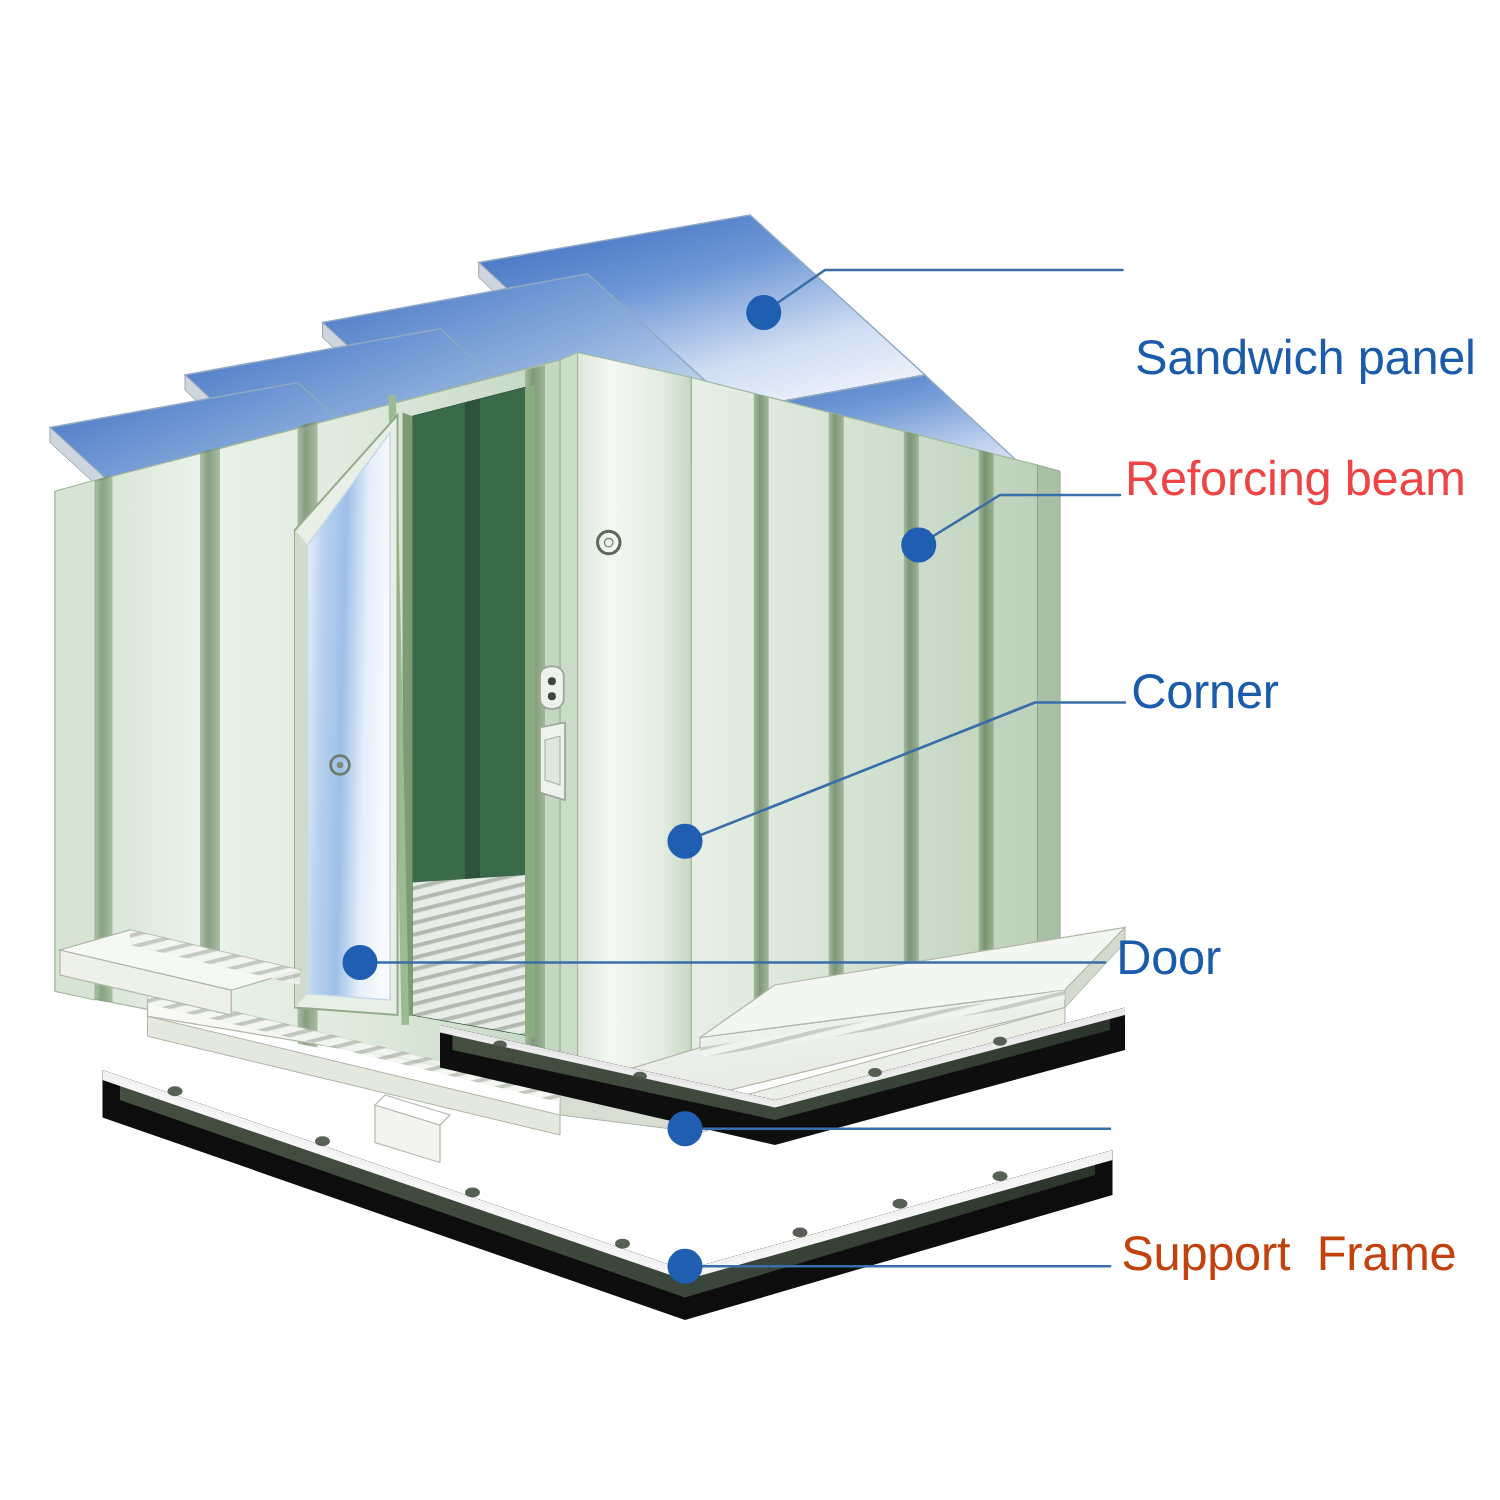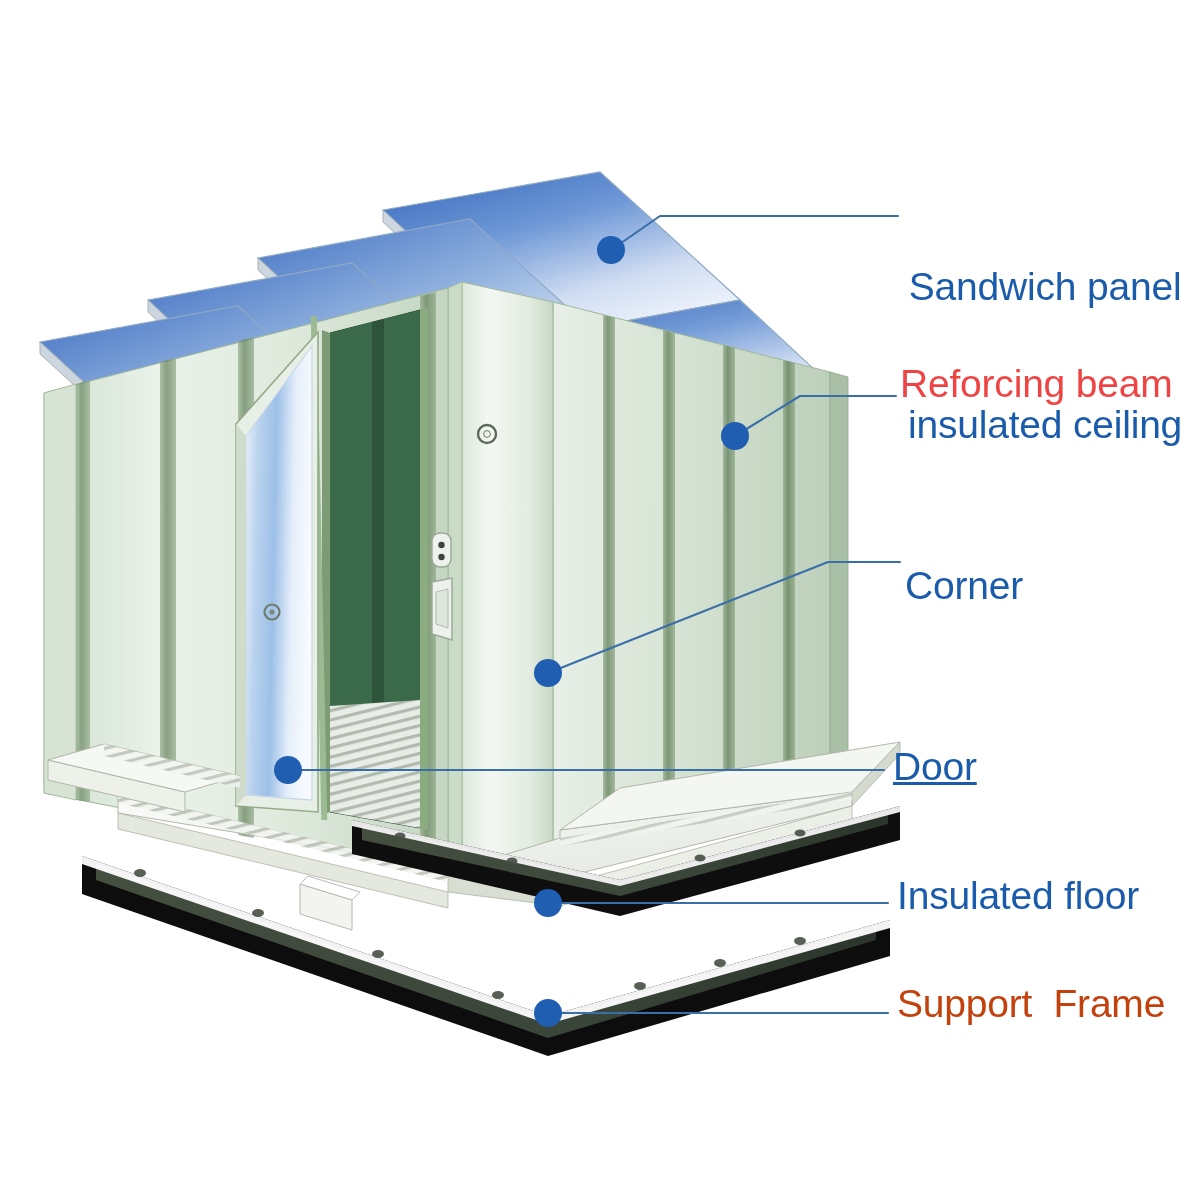--- a/index.html
+++ b/index.html
@@ -36,21 +36,21 @@
     letter-spacing: -0.2px;
     line-height: 1.12;
   }
   .callout-label.two-line {
     text-align: center;
     line-height: 1.18;
   }
   .lbl-ceiling  { left: 908px; top: 172px; font-size: 39px; }
   .lbl-beam     { left: 900px; top: 362px; font-size: 39px; }
   .lbl-corner   { left: 905px; top: 532px; font-size: 39px; }
-  .lbl-door     { left: 893px; top: 745px; font-size: 39px; text-decoration: underline; }
+  .lbl-door     { left: 893px; top: 745px; font-size: 39px; }
   .lbl-floor    { left: 897px; top: 874px; font-size: 39px; }
   .lbl-frame    { left: 897px; top: 982px; font-size: 39px; }
 </style>
 </head>
 <body>
 
 <div id="stage">
 
   <svg id="diagram" viewBox="0 0 1200 1200" xmlns="http://www.w3.org/2000/svg">
     <defs>
@@ -288,26 +288,24 @@
       <circle cx="735" cy="436" r="14" fill="#1f5eb0"></circle>
       <circle cx="548" cy="673" r="14" fill="#1f5eb0"></circle>
       <circle cx="288" cy="770" r="14" fill="#1f5eb0"></circle>
       <circle cx="548" cy="903" r="14" fill="#1f5eb0"></circle>
       <circle cx="548" cy="1013" r="14" fill="#1f5eb0"></circle>
     </g>
   </svg>
 
   <div class="callout-label two-line lbl-ceiling" style="left: 908px; top: 172px; color: rgb(27, 91, 171);">
     <div>Sandwich panel</div>
-    <div>insulated ceiling</div>
   </div>
 
   <div class="callout-label lbl-beam" style="left: 900px; top: 362px; color: #ef4444;">Reforcing beam</div>
 
-  <div class="callout-label lbl-corner" style="left: 905px; top: 532px; color: rgb(27, 91, 171); margin-top: 32px;">Corner</div>
+  <div class="callout-label lbl-corner" style="left: 905px; top: 532px; color: rgb(27, 91, 171);">Corner</div>
 
   <div class="callout-label lbl-door" style="left: 893px; top: 745px; color: rgb(27, 91, 171);">Door</div>
 
-  <div class="callout-label lbl-floor" style="left: 897px; top: 874px; color: rgb(27, 91, 171);">Insulated floor</div>
 
   <div class="callout-label lbl-frame" style="left: 897px; top: 982px; color: #c2410c;">Support  Frame</div>
 
 </div>
 
 </body></html>

